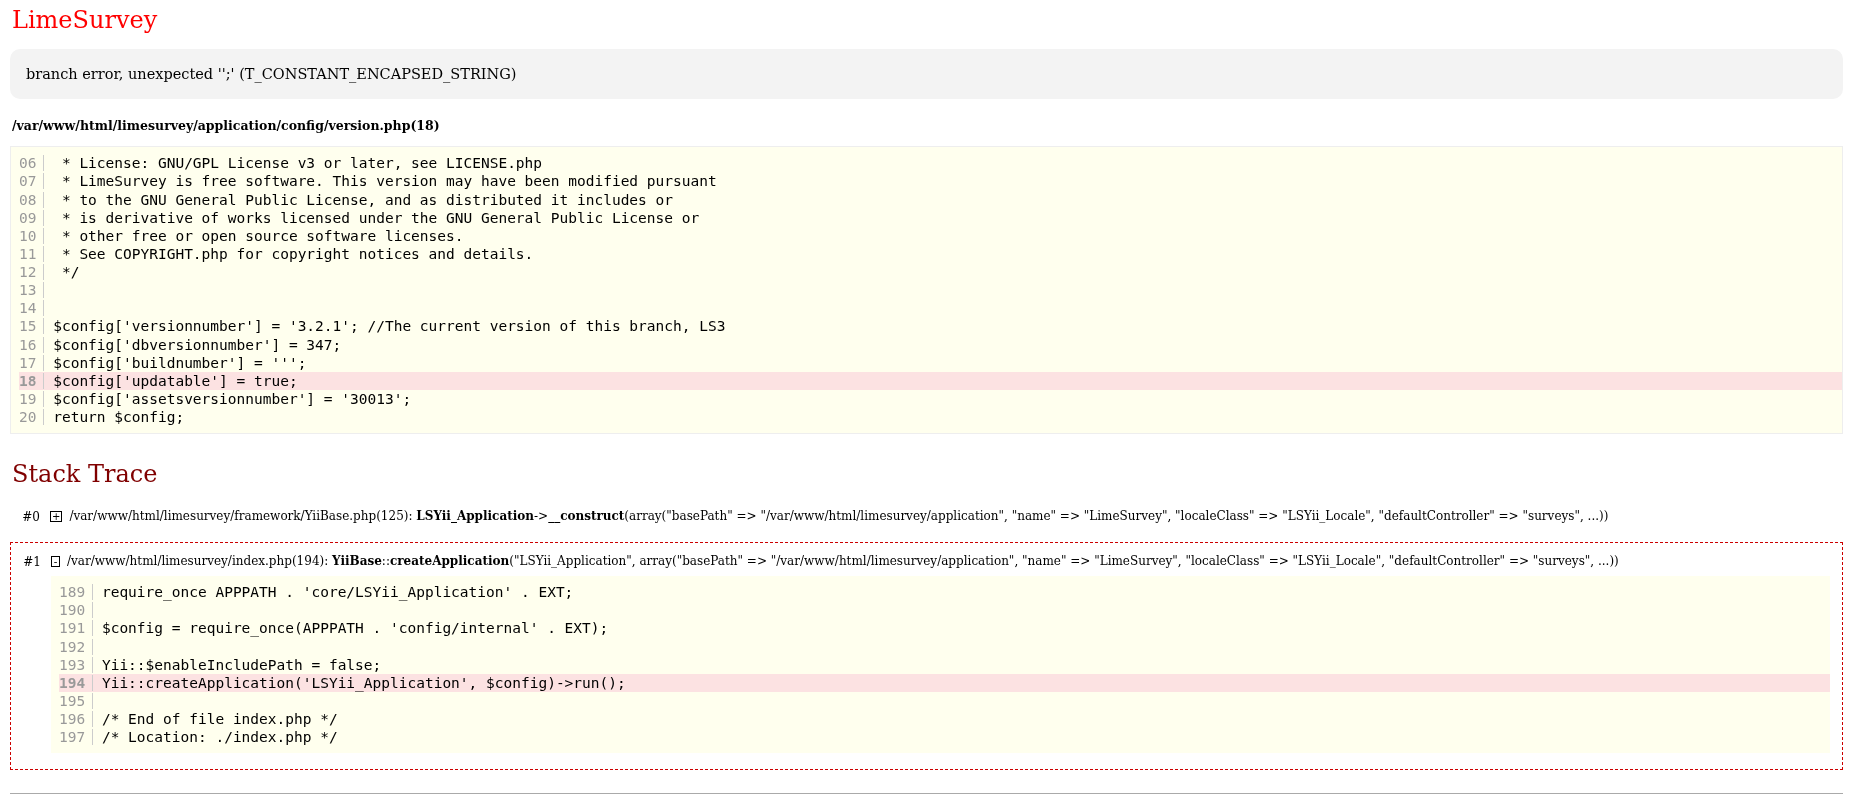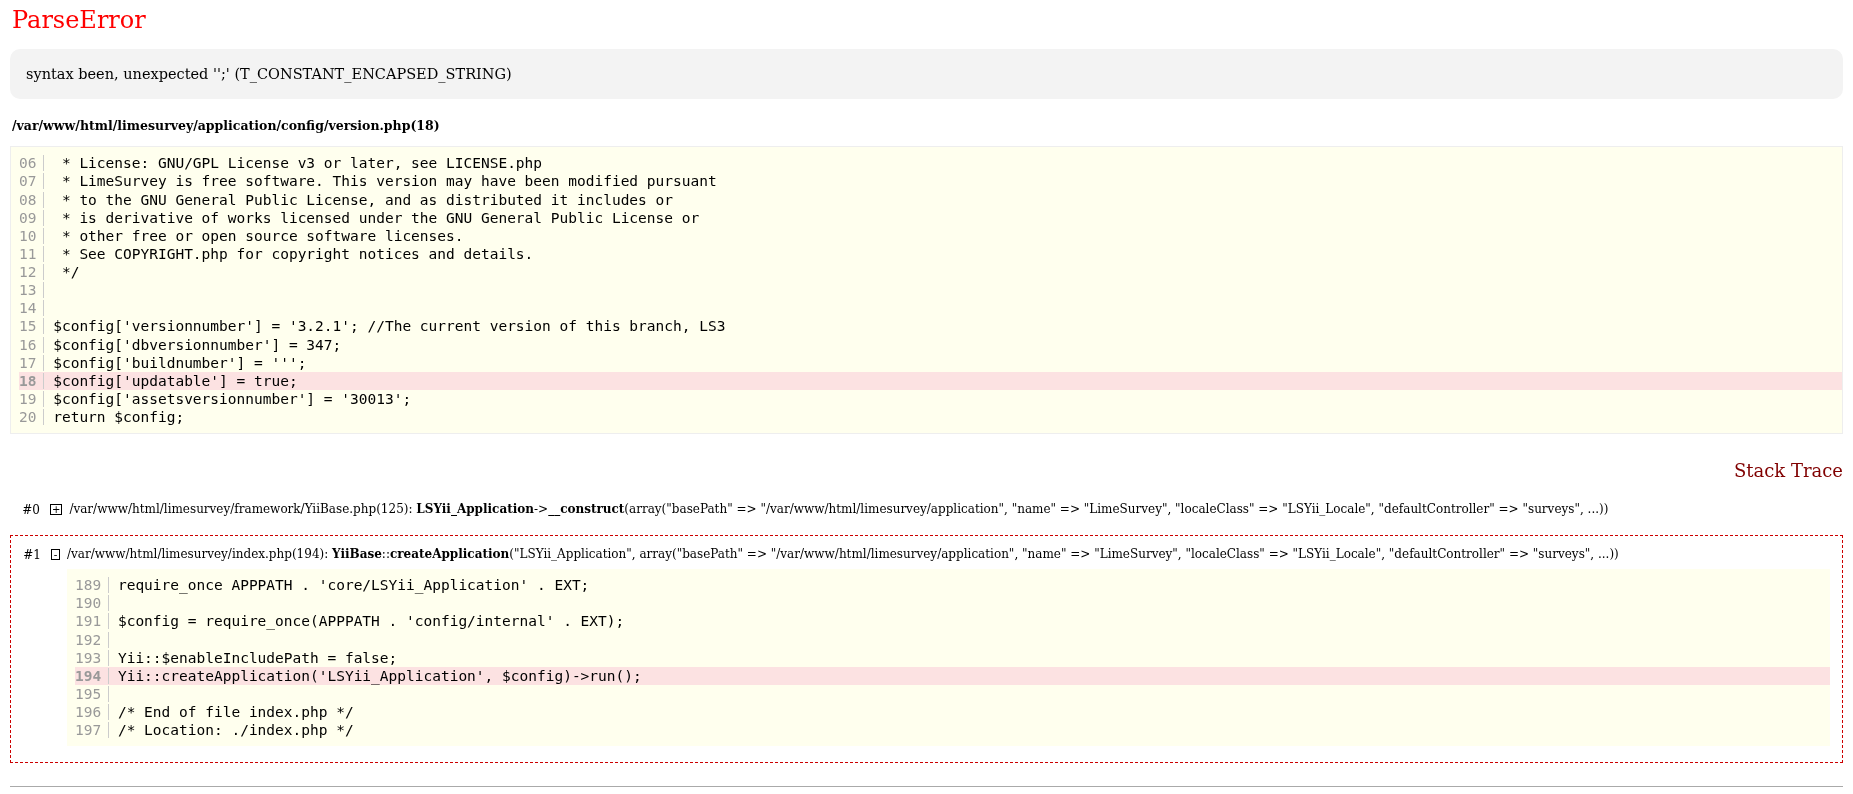--- a/index.html
+++ b/index.html
@@ -19,44 +19,44 @@
 
   .code pre { background: #ffffee; border: 1px solid #eeeeee; margin: 8px 0;
     padding: 7px 0 7px 8px; font-family: "DejaVu Sans Mono", monospace;
     font-size: 14.5px; line-height: 125%; white-space: pre; overflow: hidden; }
   .code .line { display: block; }
   .code .line.error { background: #fce2e2; }
   .code .ln { color: #999999; padding-right: 7px; border-right: 1px solid #cccccc; }
   .code .ln.error-ln { font-weight: bold; text-align: right; }
 
   .traces h2 { font-family: "DejaVu Serif", serif; font-weight: normal;
-    font-size: 18px; color: #800000; margin: 26px 0 10px 2px; text-align: right; }
+    font-size: 24px; color: #800000; margin: 26px 0 10px 2px; }
   .trace { display: flex; align-items: flex-start; margin: 6px 0; padding: 6px; }
   .trace.app { border: 1px dashed #cc0000; }
   .trace .number { width: 28px; min-width: 28px; text-align: right;
     padding: 6px 4px 6px 0; font-size: 12px; }
   .trace .content { flex: 1; padding: 5px 6px 2px 6px; min-width: 0; }
   .trace-file { font-size: 12px; white-space: nowrap; overflow: hidden; cursor: pointer; }
   .toggle-icon { display: inline-block; border: 1px solid #000; background: #fff;
     font-family: "DejaVu Sans", sans-serif; font-size: 10px; line-height: 10px;
     min-width: 9px; height: 11px; padding: 0 1px; text-align: center;
     vertical-align: middle; margin-right: 7px; cursor: pointer; }
-  .trace .code pre { border: none; margin-left: 16px; }
+  .trace .code pre { border: none; }
 
   .version { color: #808080; font-size: 11px; border-top: 1px solid #aaaaaa;
     padding-top: 12px; margin: 23px 0 12px 0; }
 </style>
 </head>
 <body>
 
 <div class="container">
 
-  <h1 class="page-title">ParseError</h1>
+  <h1 class="page-title">LimeSurvey</h1>
 
-  <p class="message">syntax been, unexpected '';' (T_CONSTANT_ENCAPSED_STRING)</p>
+  <p class="message">branch error, unexpected '';' (T_CONSTANT_ENCAPSED_STRING)</p>
 
   <div class="source">
     <p class="file">/var/www/html/limesurvey/application/config/version.php(18)</p>
     <div class="code">
       <pre><span class="line"><span class="ln">06</span>  * License: GNU/GPL License v3 or later, see LICENSE.php</span><span class="line"><span class="ln">07</span>  * LimeSurvey is free software. This version may have been modified pursuant</span><span class="line"><span class="ln">08</span>  * to the GNU General Public License, and as distributed it includes or</span><span class="line"><span class="ln">09</span>  * is derivative of works licensed under the GNU General Public License or</span><span class="line"><span class="ln">10</span>  * other free or open source software licenses.</span><span class="line"><span class="ln">11</span>  * See COPYRIGHT.php for copyright notices and details.</span><span class="line"><span class="ln">12</span>  */</span><span class="line"><span class="ln">13</span> </span><span class="line"><span class="ln">14</span> </span><span class="line"><span class="ln">15</span> $config['versionnumber'] = '3.2.1'; //The current version of this branch, LS3</span><span class="line"><span class="ln">16</span> $config['dbversionnumber'] = 347;</span><span class="line"><span class="ln">17</span> $config['buildnumber'] = ''';</span><span class="line error"><span class="ln error-ln">18</span> $config['updatable'] = true;</span><span class="line"><span class="ln">19</span> $config['assetsversionnumber'] = '30013';</span><span class="line"><span class="ln">20</span> return $config;</span></pre>
     </div>
   </div>
 
   <div class="traces">
     <h2>Stack Trace</h2>

